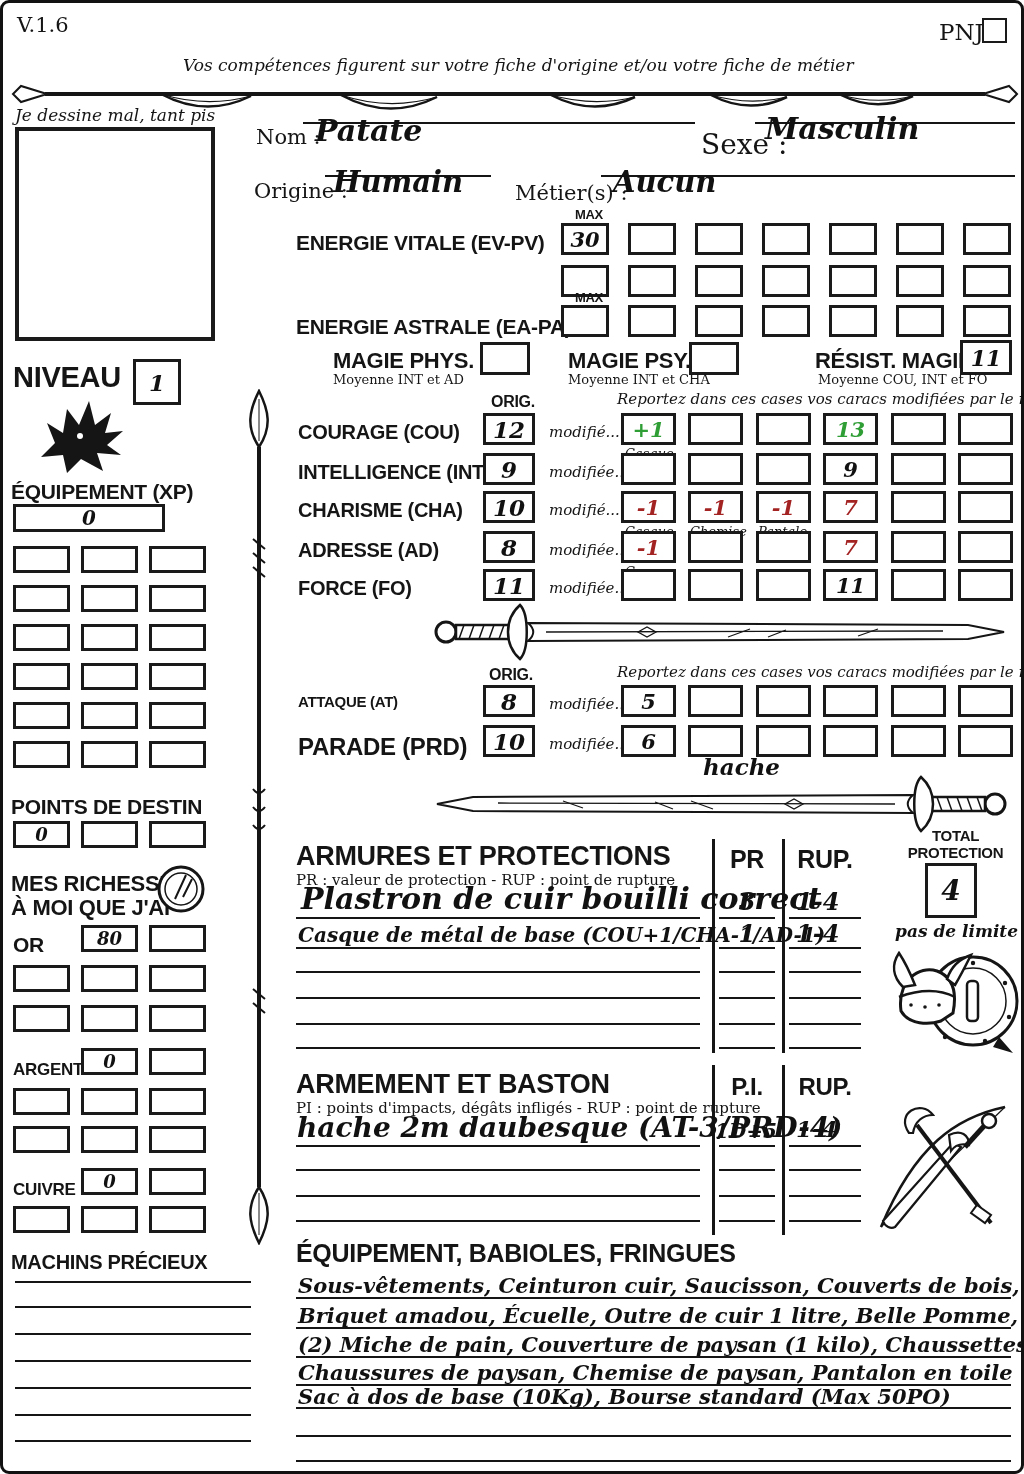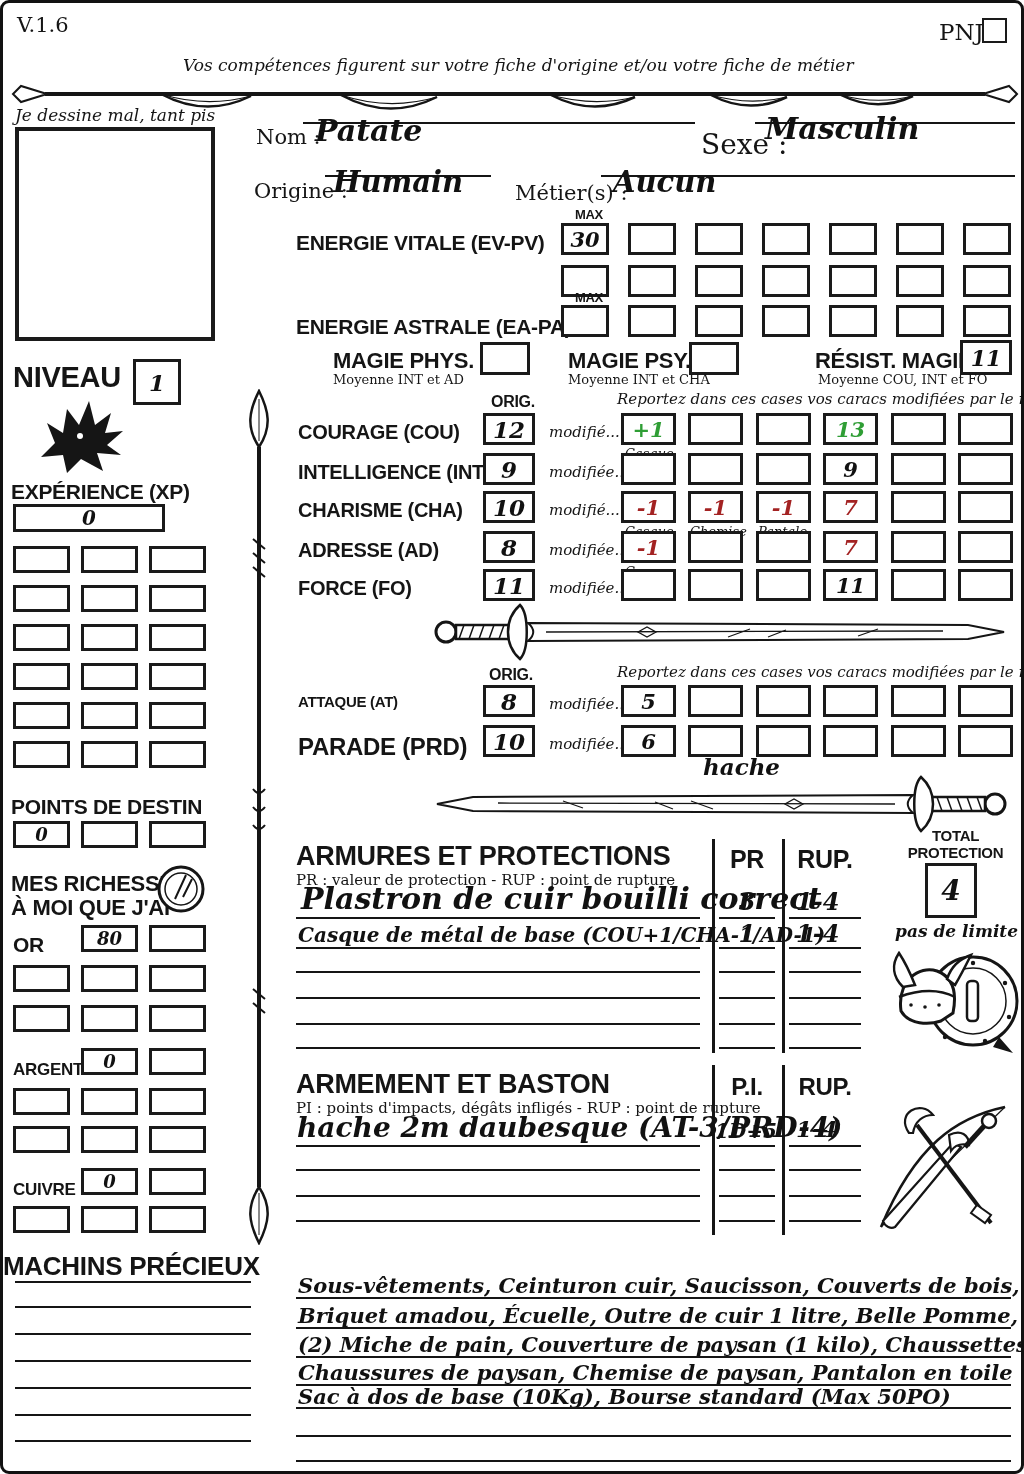--- a/index.html
+++ b/index.html
@@ -49,21 +49,21 @@
   <div class="abs head" style="left:10px;top:358px;font-size:29px">NIVEAU</div>
   <div class="box hw" style="left:130px;top:356px;width:48px;height:46px;font-size:23px">1</div>
 
   <div class="abs" style="left:30px;top:392px">
     <svg width="95" height="82" viewBox="0 0 95 82">
       <path d="M8,62 L22,48 L14,28 L30,38 L34,14 L46,30 L56,6 L62,30 L78,18 L72,38 L90,36 L74,50 L88,60 L64,58 L70,76 L48,64 L34,78 L30,60 Z" fill="#151515"></path>
       <circle cx="47" cy="41" r="3" fill="#fff"></circle>
     </svg>
   </div>
 
-  <div class="abs head" style="left:8px;top:477px;font-size:21px">EXPÉRIENCE (XP)</div>
+  <div class="abs head" style="left:8px;top:477px;font-size:21px">ÉQUIPEMENT (XP)</div>
   <div class="box hw" style="left:10px;top:501px;width:152px;height:28px;font-size:20px">0</div>
 
   <div class="box sbox" style="left:10px;top:543px"></div>
   <div class="box sbox" style="left:78px;top:543px"></div>
   <div class="box sbox" style="left:146px;top:543px"></div>
   <div class="box sbox" style="left:10px;top:582px"></div>
   <div class="box sbox" style="left:78px;top:582px"></div>
   <div class="box sbox" style="left:146px;top:582px"></div>
   <div class="box sbox" style="left:10px;top:621px"></div>
   <div class="box sbox" style="left:78px;top:621px"></div>
@@ -113,21 +113,21 @@
   <div class="box sbox" style="left:78px;top:1123px"></div>
   <div class="box sbox" style="left:146px;top:1123px"></div>
 
   <div class="abs head" style="left:10px;top:1177px;font-size:17px">CUIVRE</div>
   <div class="box sbox hw" style="left:78px;top:1165px">0</div>
   <div class="box sbox" style="left:146px;top:1165px"></div>
   <div class="box sbox" style="left:10px;top:1203px"></div>
   <div class="box sbox" style="left:78px;top:1203px"></div>
   <div class="box sbox" style="left:146px;top:1203px"></div>
 
-  <div class="abs head" style="left:0;top:1248px;font-size:26px">MACHINS PRÉCIEUX</div>
+  <div class="abs head" style="left:8px;top:1248px;font-size:20px">MACHINS PRÉCIEUX</div>
   <div class="ul" style="left:12px;top:1278px;width:236px"></div>
   <div class="ul" style="left:12px;top:1303px;width:236px"></div>
   <div class="ul" style="left:12px;top:1330px;width:236px"></div>
   <div class="ul" style="left:12px;top:1357px;width:236px"></div>
   <div class="ul" style="left:12px;top:1384px;width:236px"></div>
   <div class="ul" style="left:12px;top:1411px;width:236px"></div>
   <div class="ul" style="left:12px;top:1437px;width:236px"></div>
 
   <div class="abs" style="left:228px;top:386px">
     <svg width="56" height="856" viewBox="0 0 56 856">
@@ -391,20 +391,21 @@
       <path d="M18,126 L88,48 L96,52 L30,132 C26,134 20,132 18,126 Z" fill="#fff" stroke="#151515" stroke-width="2.2"></path>
       <path d="M84,40 C96,34 104,40 104,50 C96,48 90,50 86,56 Z" fill="#fff" stroke="#151515" stroke-width="2.2"></path>
       <line x1="100" y1="52" x2="120" y2="30" stroke="#151515" stroke-width="5"></line>
       <circle cx="124" cy="26" r="7" fill="#fff" stroke="#151515" stroke-width="2.5"></circle>
       <line x1="126" y1="128" x2="52" y2="30" stroke="#151515" stroke-width="4"></line>
       <path d="M44,38 C30,18 56,4 68,20 C58,20 50,26 48,38 Z" fill="#fff" stroke="#151515" stroke-width="2.2"></path>
       <path d="M112,110 l14,10 -6,8 -14,-10 Z" fill="#fff" stroke="#151515" stroke-width="2"></path>
     </svg>
   </div>
 
+  <div class="abs head" style="left:293px;top:1236px;font-size:25px">ÉQUIPEMENT, BABIOLES, FRINGUES</div>
 
   <div class="abs hw" style="left:295px;top:1270px;font-size:21px">Sous-vêtements, Ceinturon cuir, Saucisson, Couverts de bois, Torche (1H)</div>
   <div class="ul" style="left:293px;top:1294px;width:715px"></div>
   <div class="abs hw" style="left:295px;top:1300px;font-size:21px">Briquet amadou, Écuelle, Outre de cuir 1 litre, Belle Pomme, Miche de pain</div>
   <div class="ul" style="left:293px;top:1324px;width:715px"></div>
   <div class="abs hw" style="left:295px;top:1329px;font-size:21px">(2) Miche de pain, Couverture de paysan (1 kilo), Chaussettes</div>
   <div class="ul" style="left:293px;top:1353px;width:715px"></div>
   <div class="abs hw" style="left:295px;top:1357px;font-size:21px">Chaussures de paysan, Chemise de paysan, Pantalon en toile nase</div>
   <div class="ul" style="left:293px;top:1381px;width:715px"></div>
   <div class="abs hw" style="left:295px;top:1381px;font-size:21px">Sac à dos de base (10Kg), Bourse standard (Max 50PO)</div>

